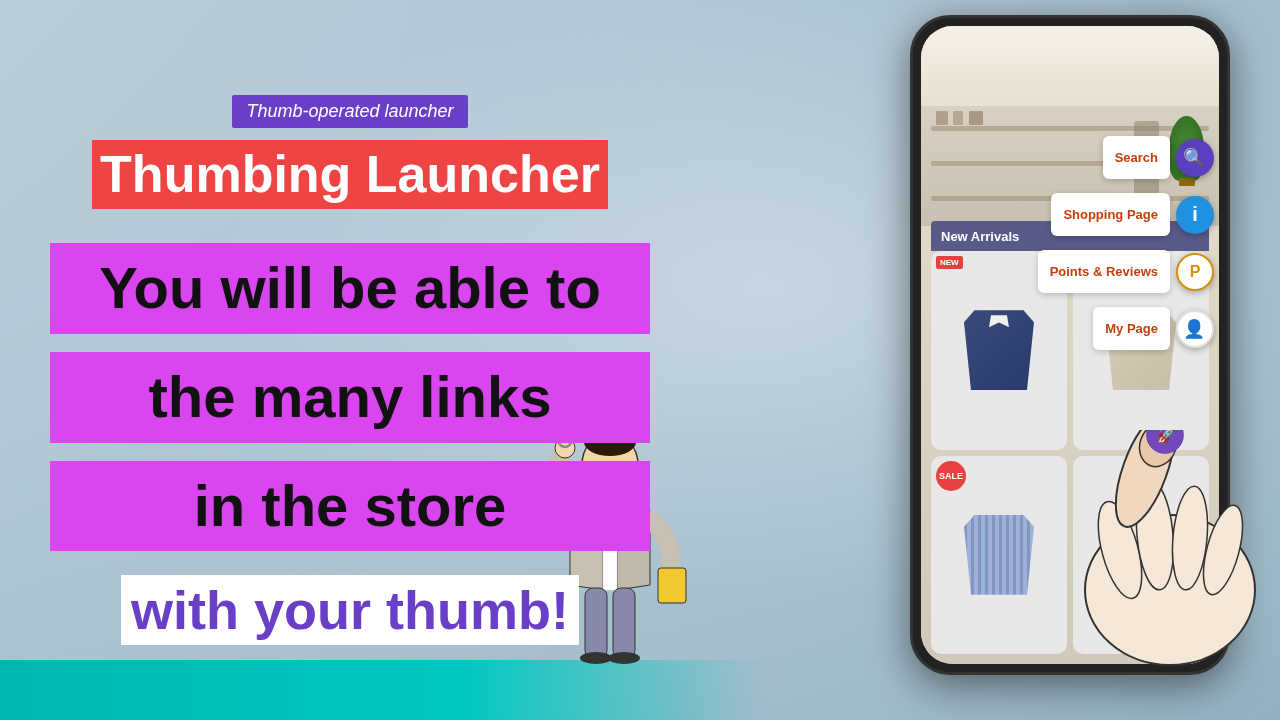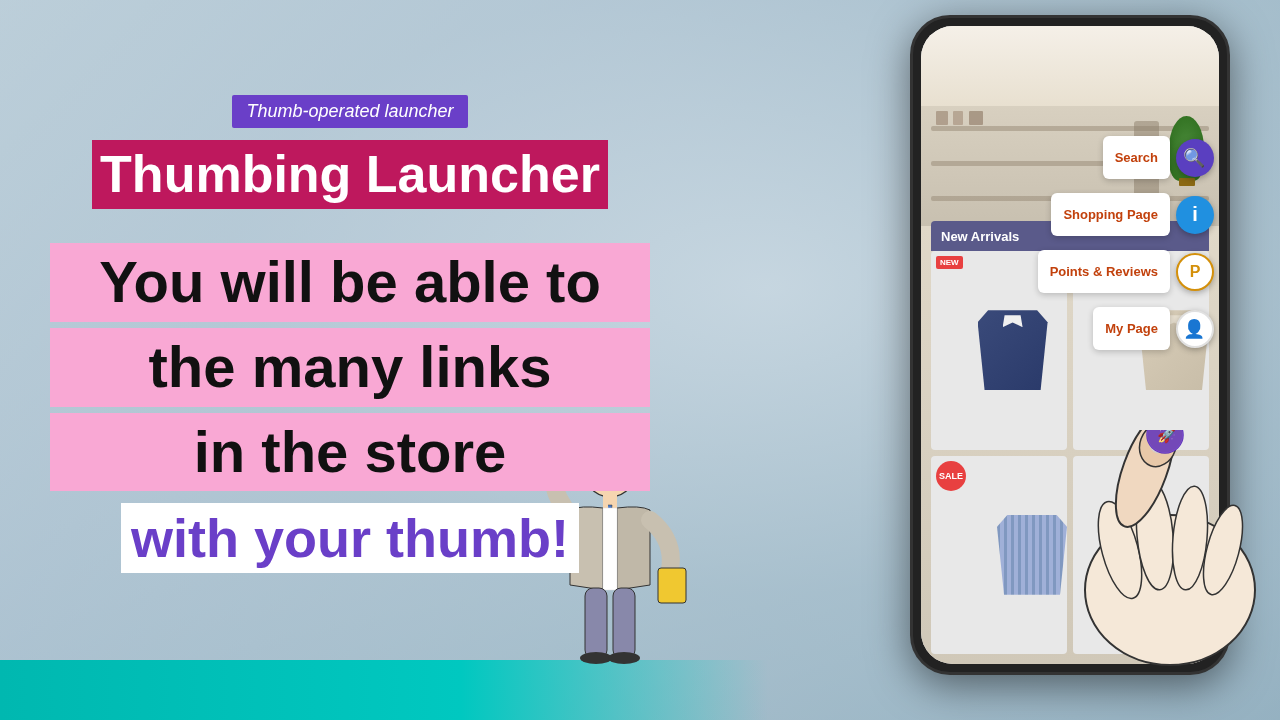--- a/index.html
+++ b/index.html
@@ -59,42 +59,42 @@
       color: white;
       font-style: italic;
       font-size: 18px;
       padding: 6px 14px;
       margin-bottom: 12px;
       border-radius: 2px;
     }
 
     .main-title {
       display: inline-block;
-      background: #be185d;
+      background: #ef4444;
       color: white;
       font-size: 52px;
       font-weight: 900;
       padding: 6px 8px;
       margin-bottom: 18px;
       line-height: 1.1;
     }
 
     .body-text {
       font-size: 58px;
       font-weight: 900;
       color: #111;
       line-height: 1.15;
       margin-bottom: 4px;
     }
 
     .body-text .line {
       display: block;
-      background: #f9a8d4;
-      padding: 6px 8px;
-      margin-bottom: 6px;
+      background: #d946ef;
+      padding: 12px 8px;
+      margin-bottom: 18px;
     }
 
     .highlight-text {
       display: inline-block;
       color: #6a3fc8;
       font-size: 54px;
       font-weight: 900;
       background: white;
       padding: 4px 10px;
       margin-top: 6px;
@@ -160,26 +160,26 @@
       right: 10px;
       bottom: 10px;
       display: grid;
       grid-template-columns: 1fr 1fr;
       grid-template-rows: 1fr 1fr;
       gap: 6px;
     }
 
     .product-card {
       background: #e8e8e8;
-      border-radius: 4px;
+      border-radius: 10px;
       overflow: hidden;
       position: relative;
       display: flex;
       align-items: center;
-      justify-content: flex-end;
+      justify-content: center;
     }
 
     .badge-new {
       position: absolute;
       top: 5px;
       left: 5px;
       background: #e84040;
       color: white;
       font-size: 8px;
       font-weight: bold;

